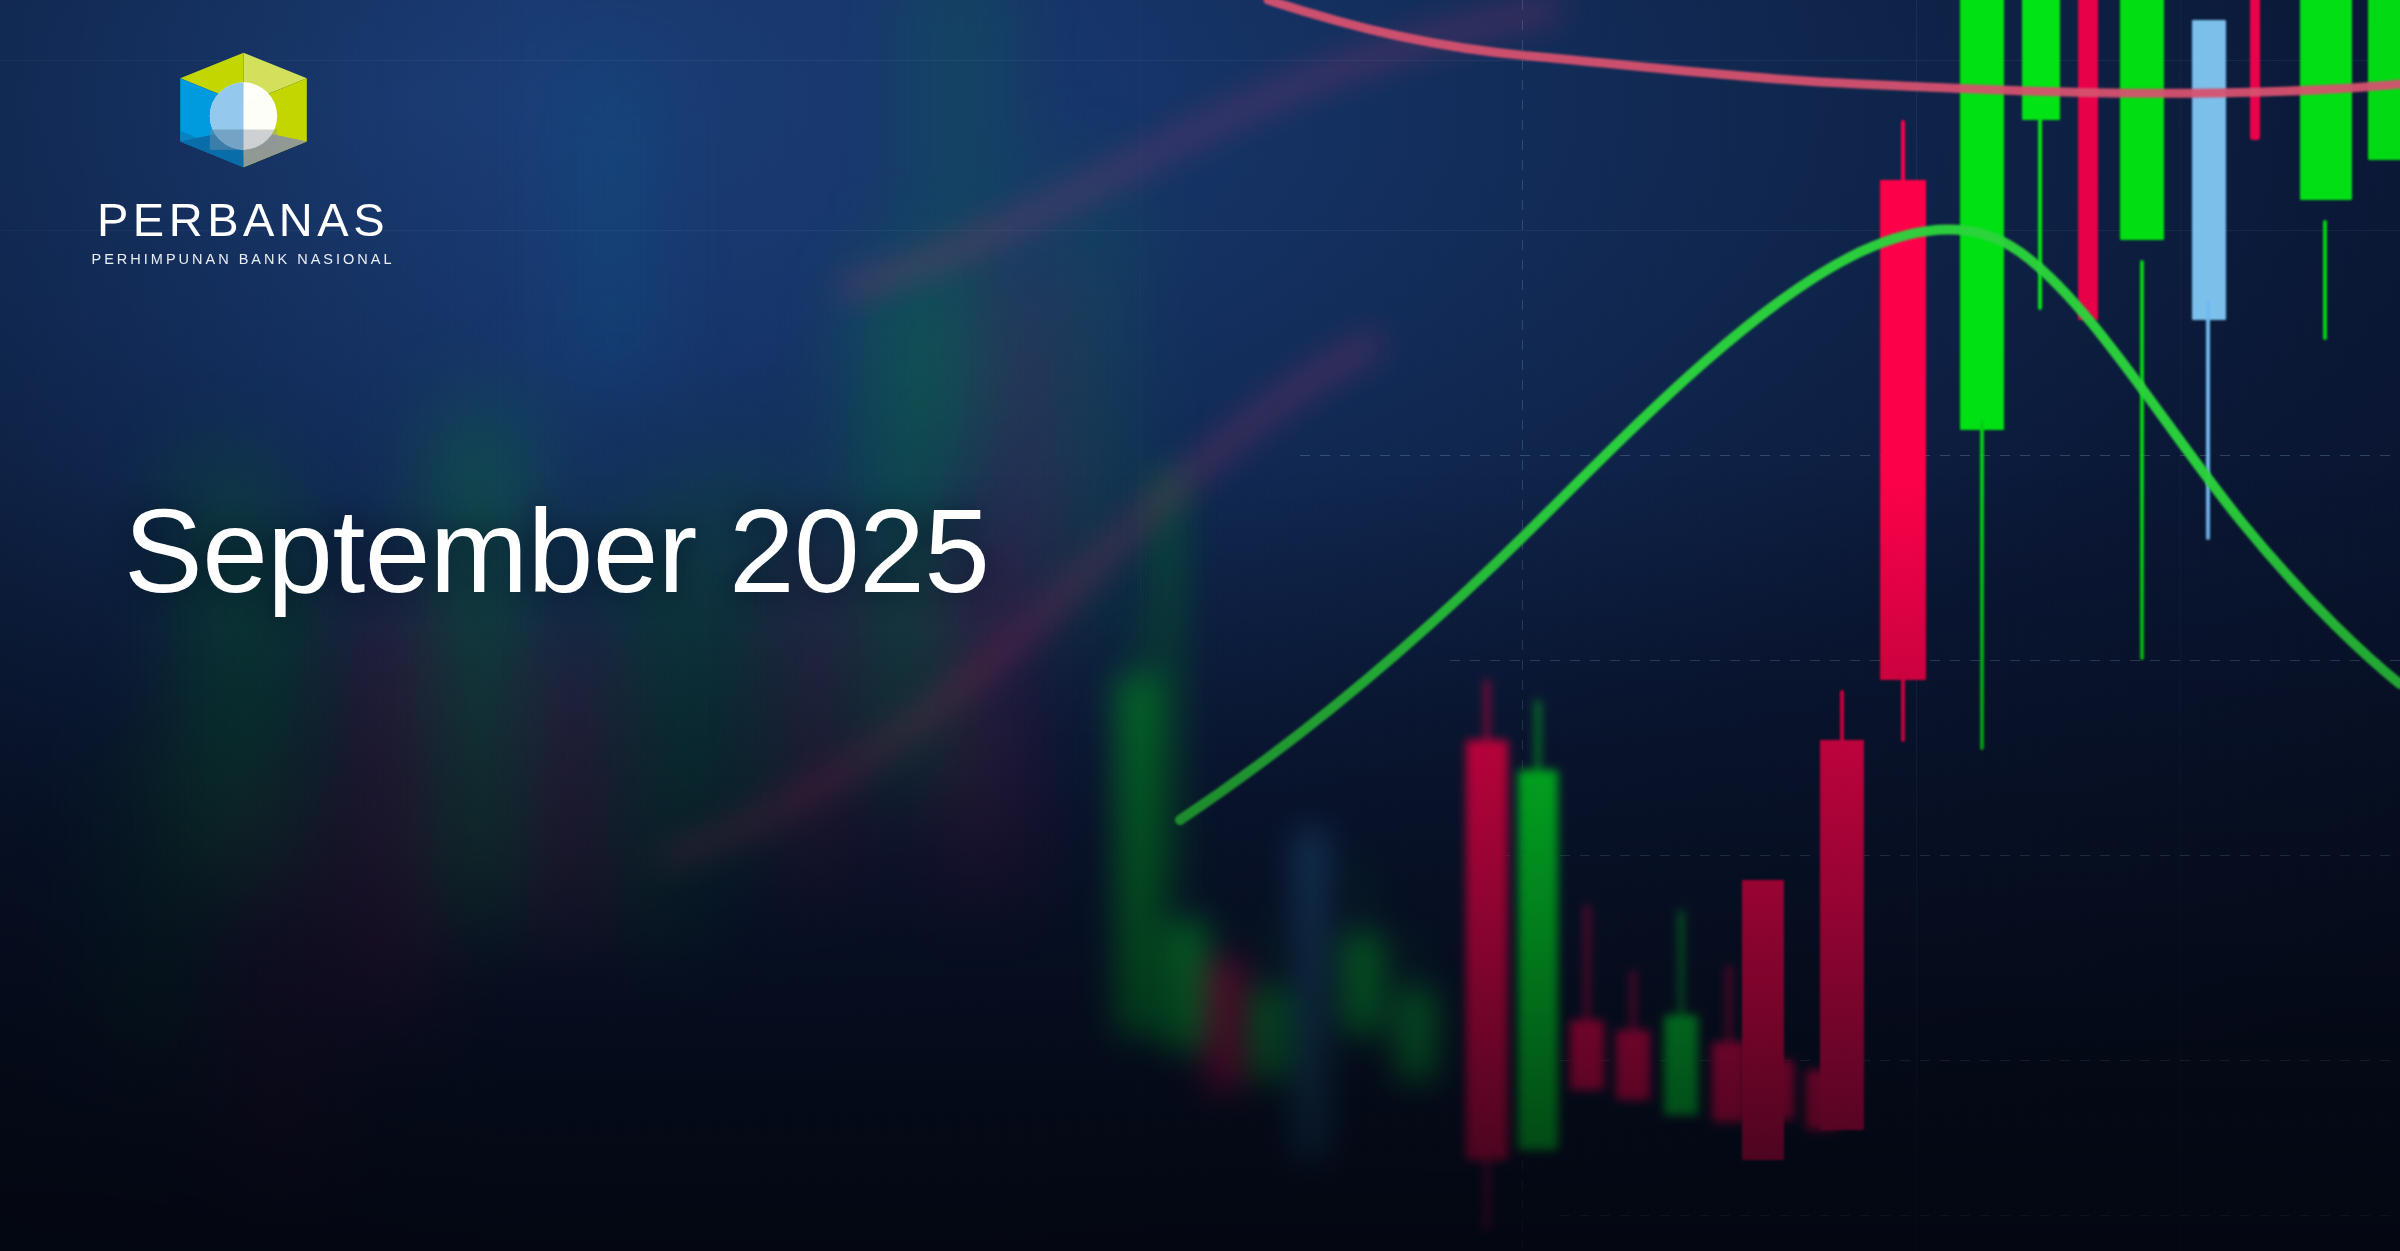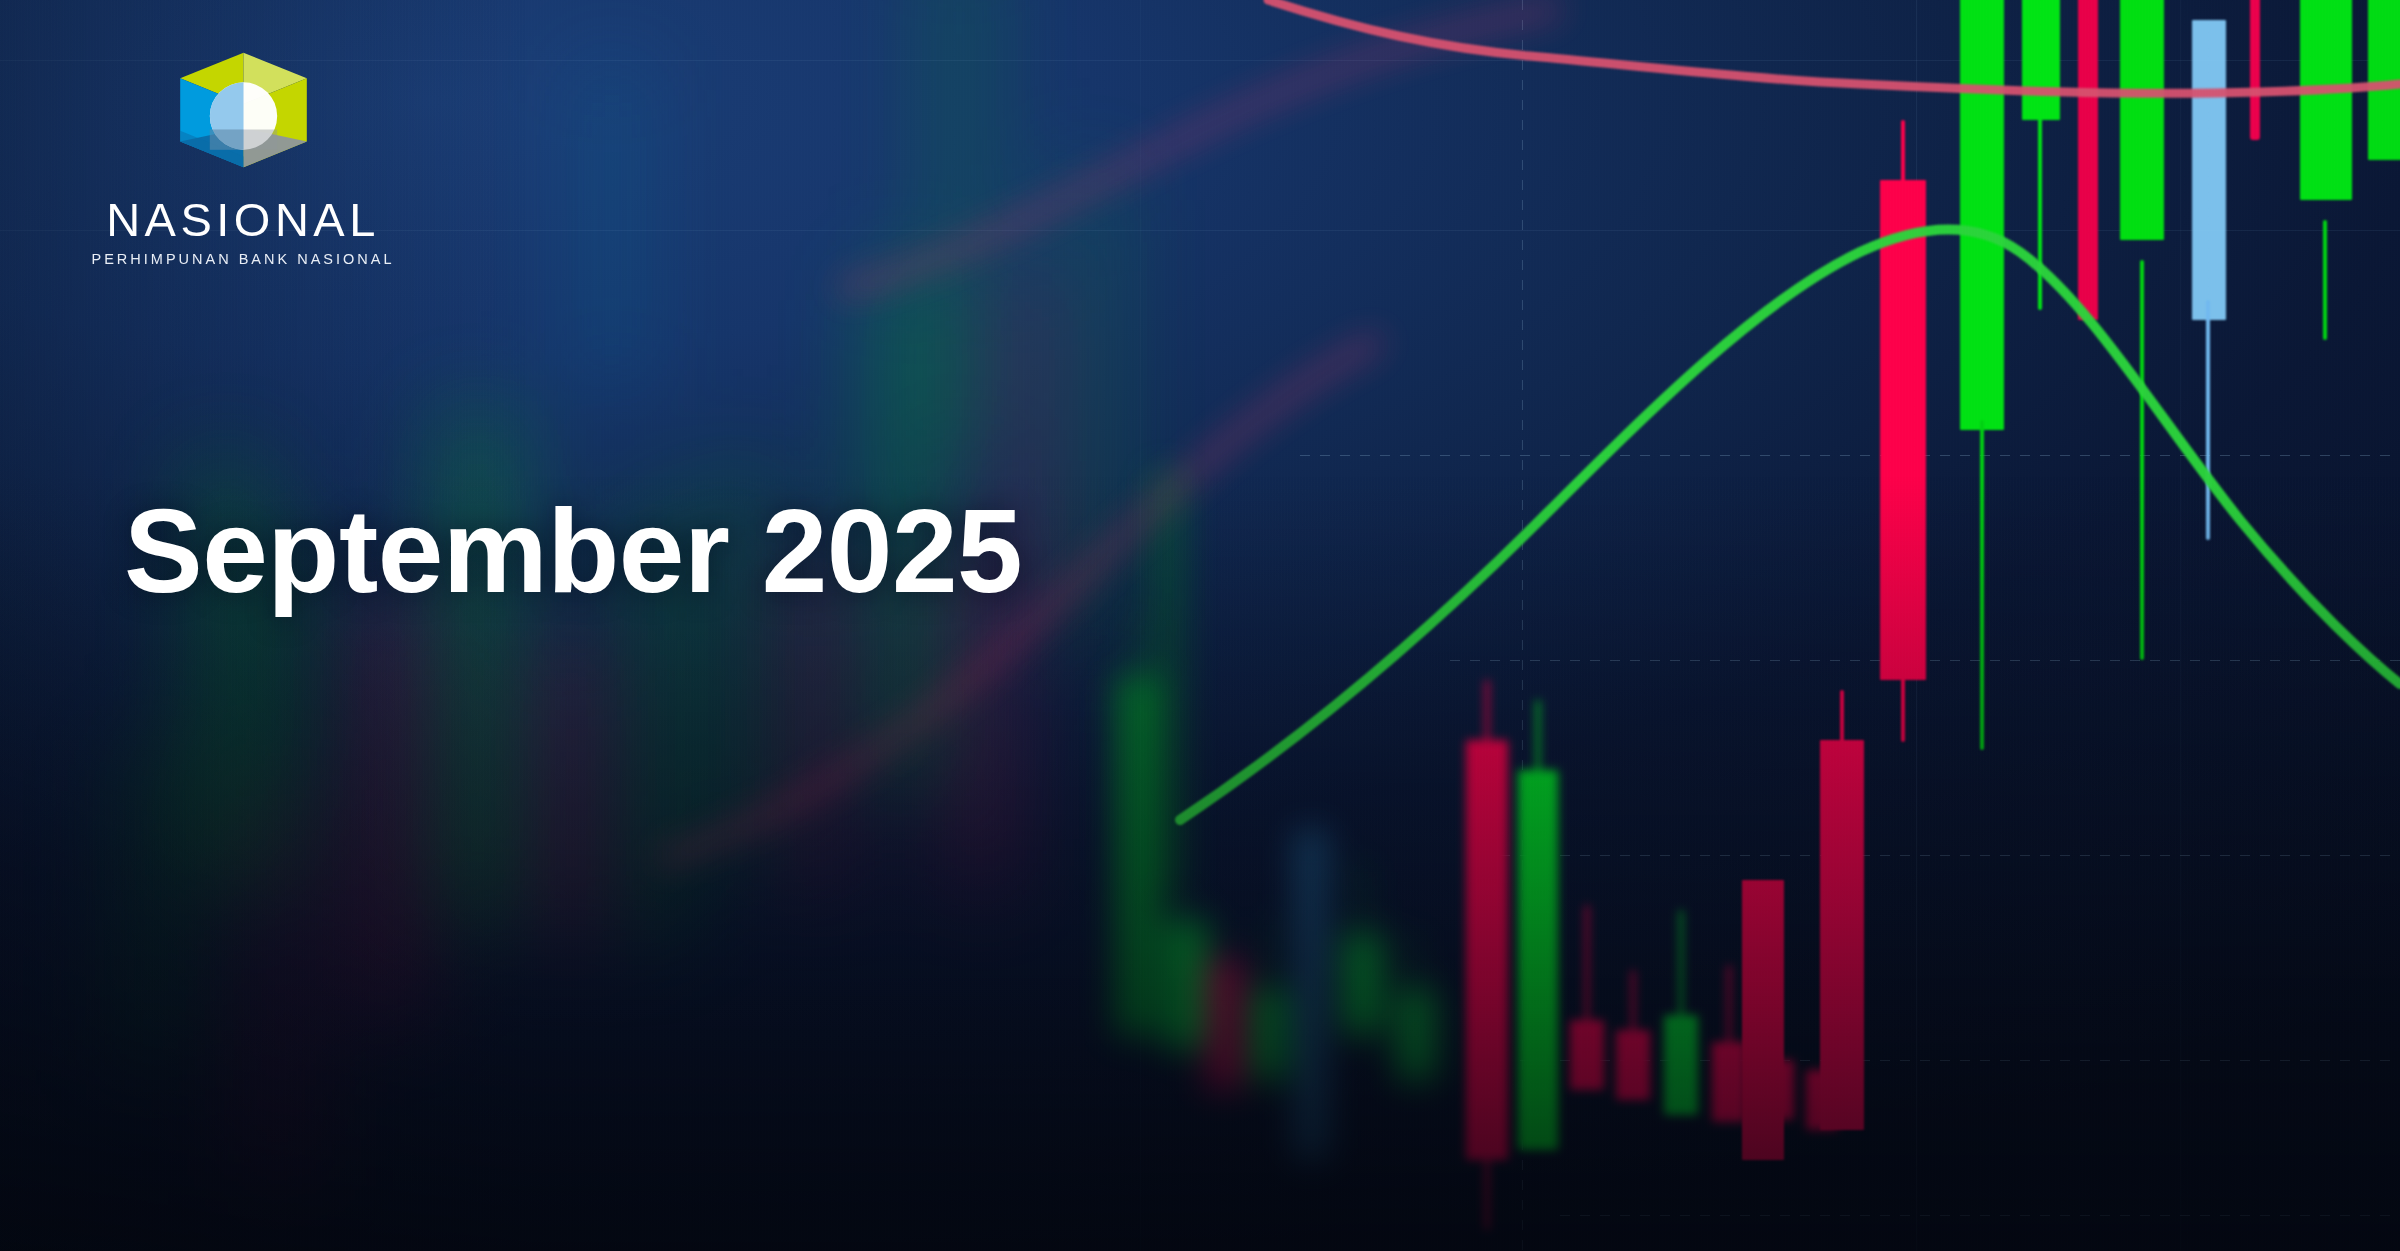--- a/index.html
+++ b/index.html
@@ -73,21 +73,21 @@
 
   
   .headline{position:absolute;left:124px;top:485px;}
   .headline .l1{
     color:#ffffff;font-weight:700;font-size:118px;line-height:1.02;
     letter-spacing:-1.5px;white-space:nowrap;
     font-family:"Liberation Sans","DejaVu Sans",sans-serif;
     text-shadow:0 2px 26px rgba(2,8,24,.55);
   }
   .headline .l2{
-    color:#ffffff;font-weight:700;font-size:118px;line-height:1.02;
+    color:#ffffff;font-weight:400;font-size:118px;line-height:1.02;
     letter-spacing:-0.5px;white-space:nowrap;margin-top:6px;
     font-family:"Liberation Sans","DejaVu Sans",sans-serif;
     text-shadow:0 2px 26px rgba(2,8,24,.55);
   }
 </style>
 </head>
 <body>
 
 <div class="stage">
 
@@ -238,21 +238,21 @@
         <g clip-path="url(#cubeclip)">
           <circle cx="100" cy="98" r="50" fill="#FFFFFF" opacity=".97"></circle>
 
           <path d="M100,48 A50,50 0 0,0 100,148 Z" fill="#8EC6EC" opacity=".95"></path>
 
           <path d="M50,118 L150,118 L150,148 L50,148 Z" fill="#8E969C" opacity=".42"></path>
           <path d="M50,118 L100,118 L100,148 L50,148 Z" fill="#2E7FB8" opacity=".30"></path>
         </g>
       </svg>
     </div>
-    <div class="logo-name">NASIONAL</div>
+    <div class="logo-name">PERBANAS</div>
     <div class="logo-sub">PERHIMPUNAN BANK NASIONAL</div>
   </div>
 
   <div class="headline">
     <div class="l2">September 2025</div>
   </div>
 
 </div>
 
 </body></html>

